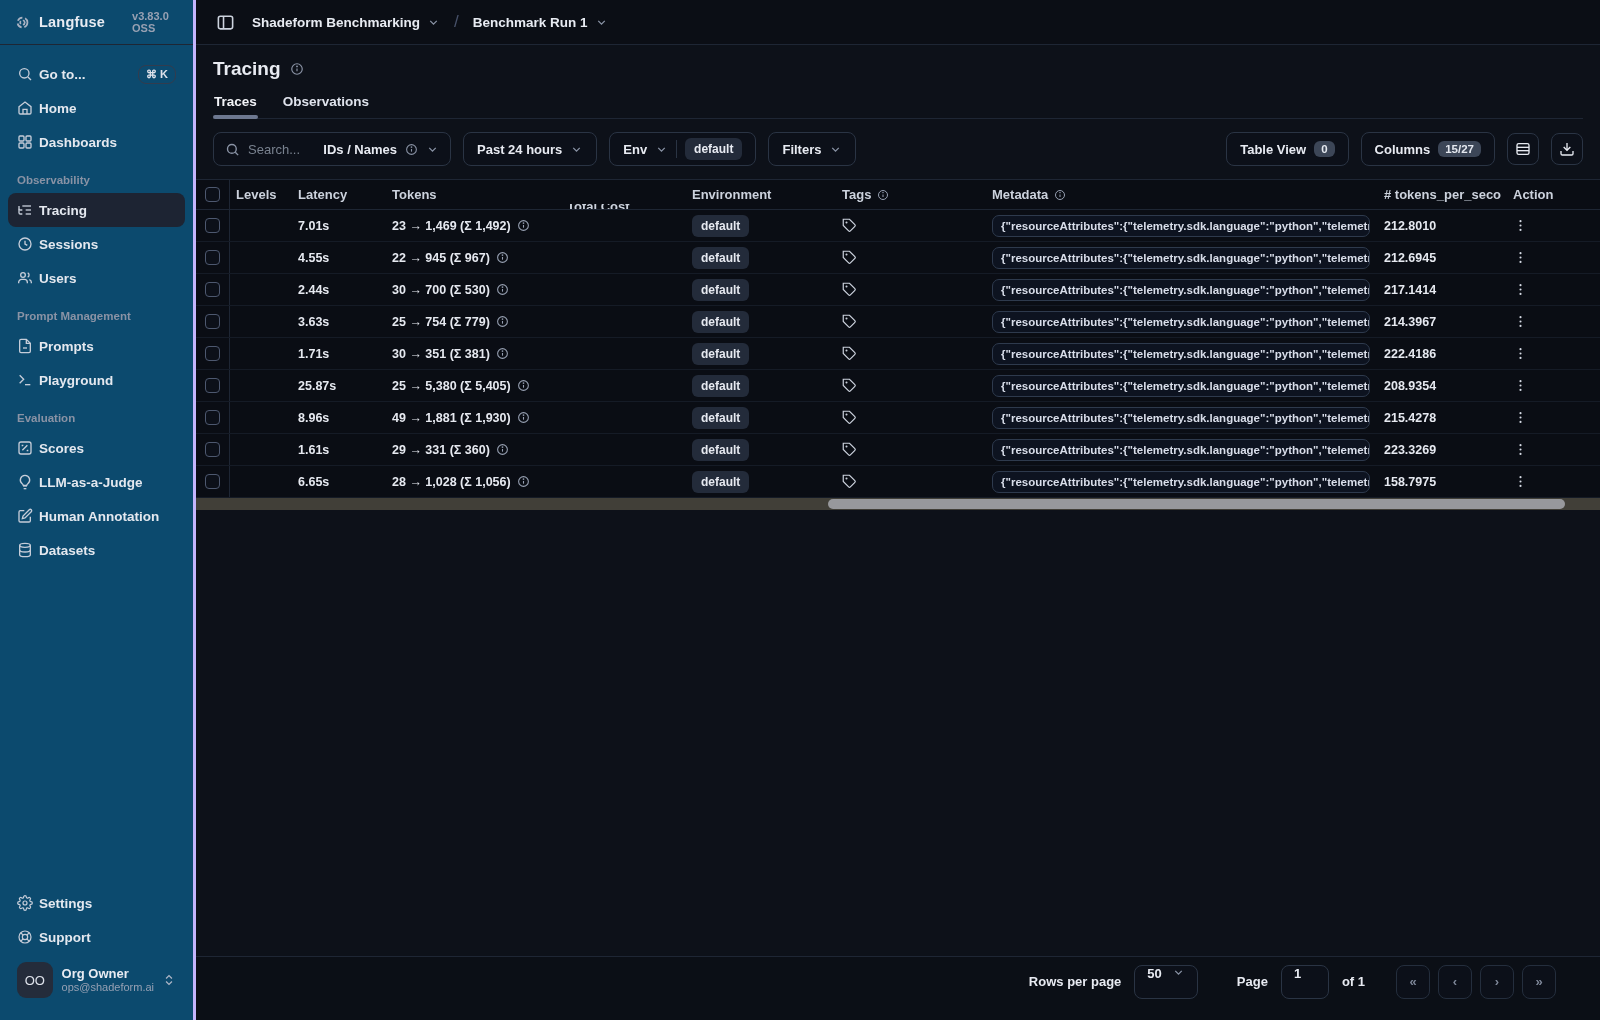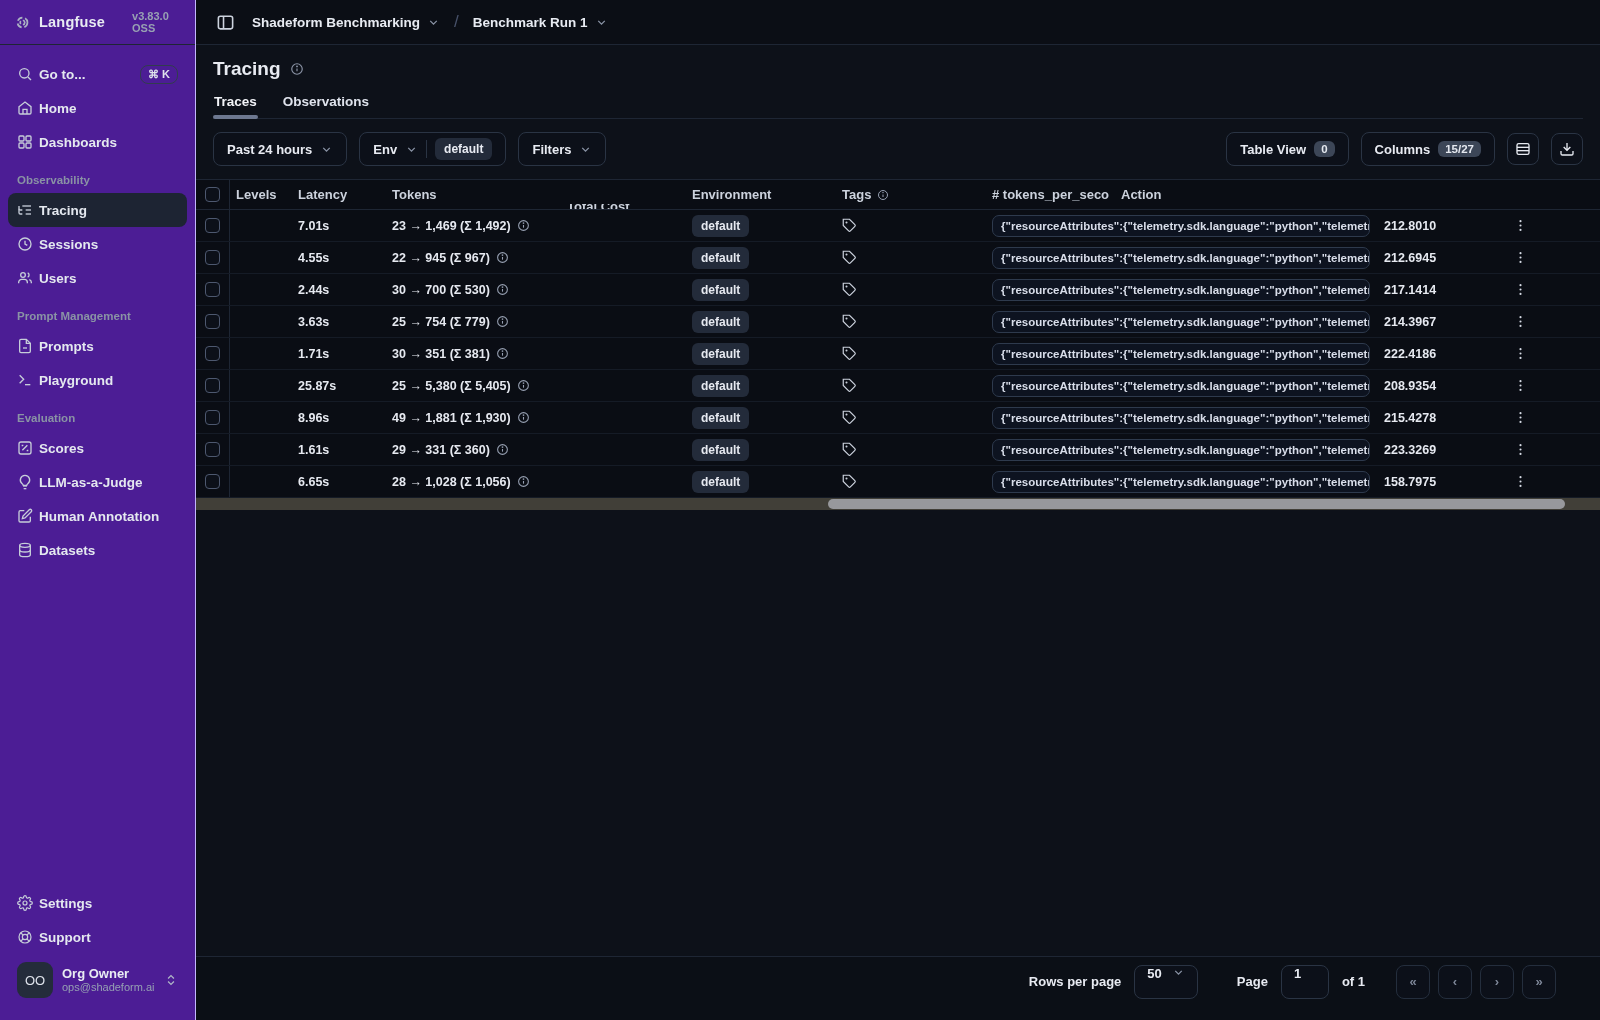--- a/index.html
+++ b/index.html
@@ -6,21 +6,21 @@
   html,body { width:1600px; height:1020px; overflow:hidden; }
   body {
     background:#0b0e15; color:#e8ebf2;
     font-family:"Liberation Sans", sans-serif;
     font-size:13px;
   }
   svg { display:block; }
   .app { display:flex; height:1020px; }
 
   
-  .sidebar { width:196px; min-width:196px; background:#4c1d95; border-right:1px solid #c4b5fd; display:flex; flex-direction:column; }
+  .sidebar { width:196px; min-width:196px; background:#0c4a6e; border-right:3px solid #c4b5fd; display:flex; flex-direction:column; }
   .brand { height:45px; display:flex; align-items:center; gap:8px; padding:0 14px; border-bottom:1px solid #1e2634; }
   .brand-name { font-weight:700; font-size:14.5px; letter-spacing:.2px; }
   .brand-ver { font-size:11px; color:#98a1b3; font-weight:700;margin-left:19px; }
   .nav { padding:12px 8px 8px; display:flex; flex-direction:column; flex:1; overflow:hidden; }
   .nav-item { display:flex; align-items:center; gap:6px; height:34px; padding:0 9px; border-radius:8px; font-size:13.5px; font-weight:700; color:#e4e8ef; cursor:pointer; }
   .nav-item .ni { color:#c6cdd9; }
   .nav-item.active { background:#1d2433; }
   .section-label { font-size:11.5px; font-weight:700; color:#8a93a5; padding:15px 9px 7px; }
   .kbd { margin-left:auto; border:1px solid #323c4e; border-radius:8px; padding:2px 7px; font-size:11px; color:#dfe3ec; font-weight:700; }
   .spacer { flex:1; }
@@ -328,20 +328,42 @@
             </svg>
         </span>
       </div>
       <div class="tabs">
         <span class="tab active">Traces</span>
         <span class="tab">Observations</span>
       </div>
     </div>
 
     <div class="toolbar">
+      <div class="ctrl searchbox">
+        <span class="muted-ic">
+          <svg width="15" height="15" viewBox="0 0 24 24" fill="none" stroke="currentColor" stroke-width="2.2">
+              <circle cx="11" cy="11" r="7"></circle>
+              <line x1="16.5" y1="16.5" x2="21" y2="21"></line>
+            </svg>
+        </span>
+        <input placeholder="Search..." style="">
+        <span>IDs / Names</span>
+        <span class="muted-ic">
+          <svg width="13" height="13" viewBox="0 0 24 24" fill="none" stroke="currentColor" stroke-width="2">
+              <circle cx="12" cy="12" r="9"></circle>
+              <line x1="12" y1="11" x2="12" y2="16"></line>
+              <circle cx="12" cy="7.5" r="0.6" fill="currentColor"></circle>
+            </svg>
+        </span>
+        <span class="muted-ic">
+          <svg width="13" height="13" viewBox="0 0 24 24" fill="none" stroke="currentColor" stroke-width="2.4">
+              <polyline points="6 9 12 15 18 9"></polyline>
+            </svg>
+        </span>
+      </div>
 
       <div class="ctrl">
         <span>Past 24 hours</span>
         <span class="muted-ic">
           <svg width="13" height="13" viewBox="0 0 24 24" fill="none" stroke="currentColor" stroke-width="2.4">
               <polyline points="6 9 12 15 18 9"></polyline>
             </svg>
         </span>
       </div>
 
@@ -406,20 +428,30 @@
         <div class="th c-tags">
           <span>Tags</span>
           <span class="info">
             <svg width="12" height="12" viewBox="0 0 24 24" fill="none" stroke="currentColor" stroke-width="2">
                 <circle cx="12" cy="12" r="9"></circle>
                 <line x1="12" y1="11" x2="12" y2="16"></line>
                 <circle cx="12" cy="7.5" r="0.6" fill="currentColor"></circle>
               </svg>
           </span>
         </div>
+        <div class="th c-meta">
+          <span>Metadata</span>
+          <span class="info">
+            <svg width="12" height="12" viewBox="0 0 24 24" fill="none" stroke="currentColor" stroke-width="2">
+                <circle cx="12" cy="12" r="9"></circle>
+                <line x1="12" y1="11" x2="12" y2="16"></line>
+                <circle cx="12" cy="7.5" r="0.6" fill="currentColor"></circle>
+              </svg>
+          </span>
+        </div>
         <div class="th c-tps ellip"># tokens_per_secon...</div>
         <div class="th c-action">Action</div>
       </div>
 
       <div>
   <div class="tr">
     <div class="td c-sel">
               <span class="checkbox"></span>
             </div>
     <div class="td c-levels"></div>

